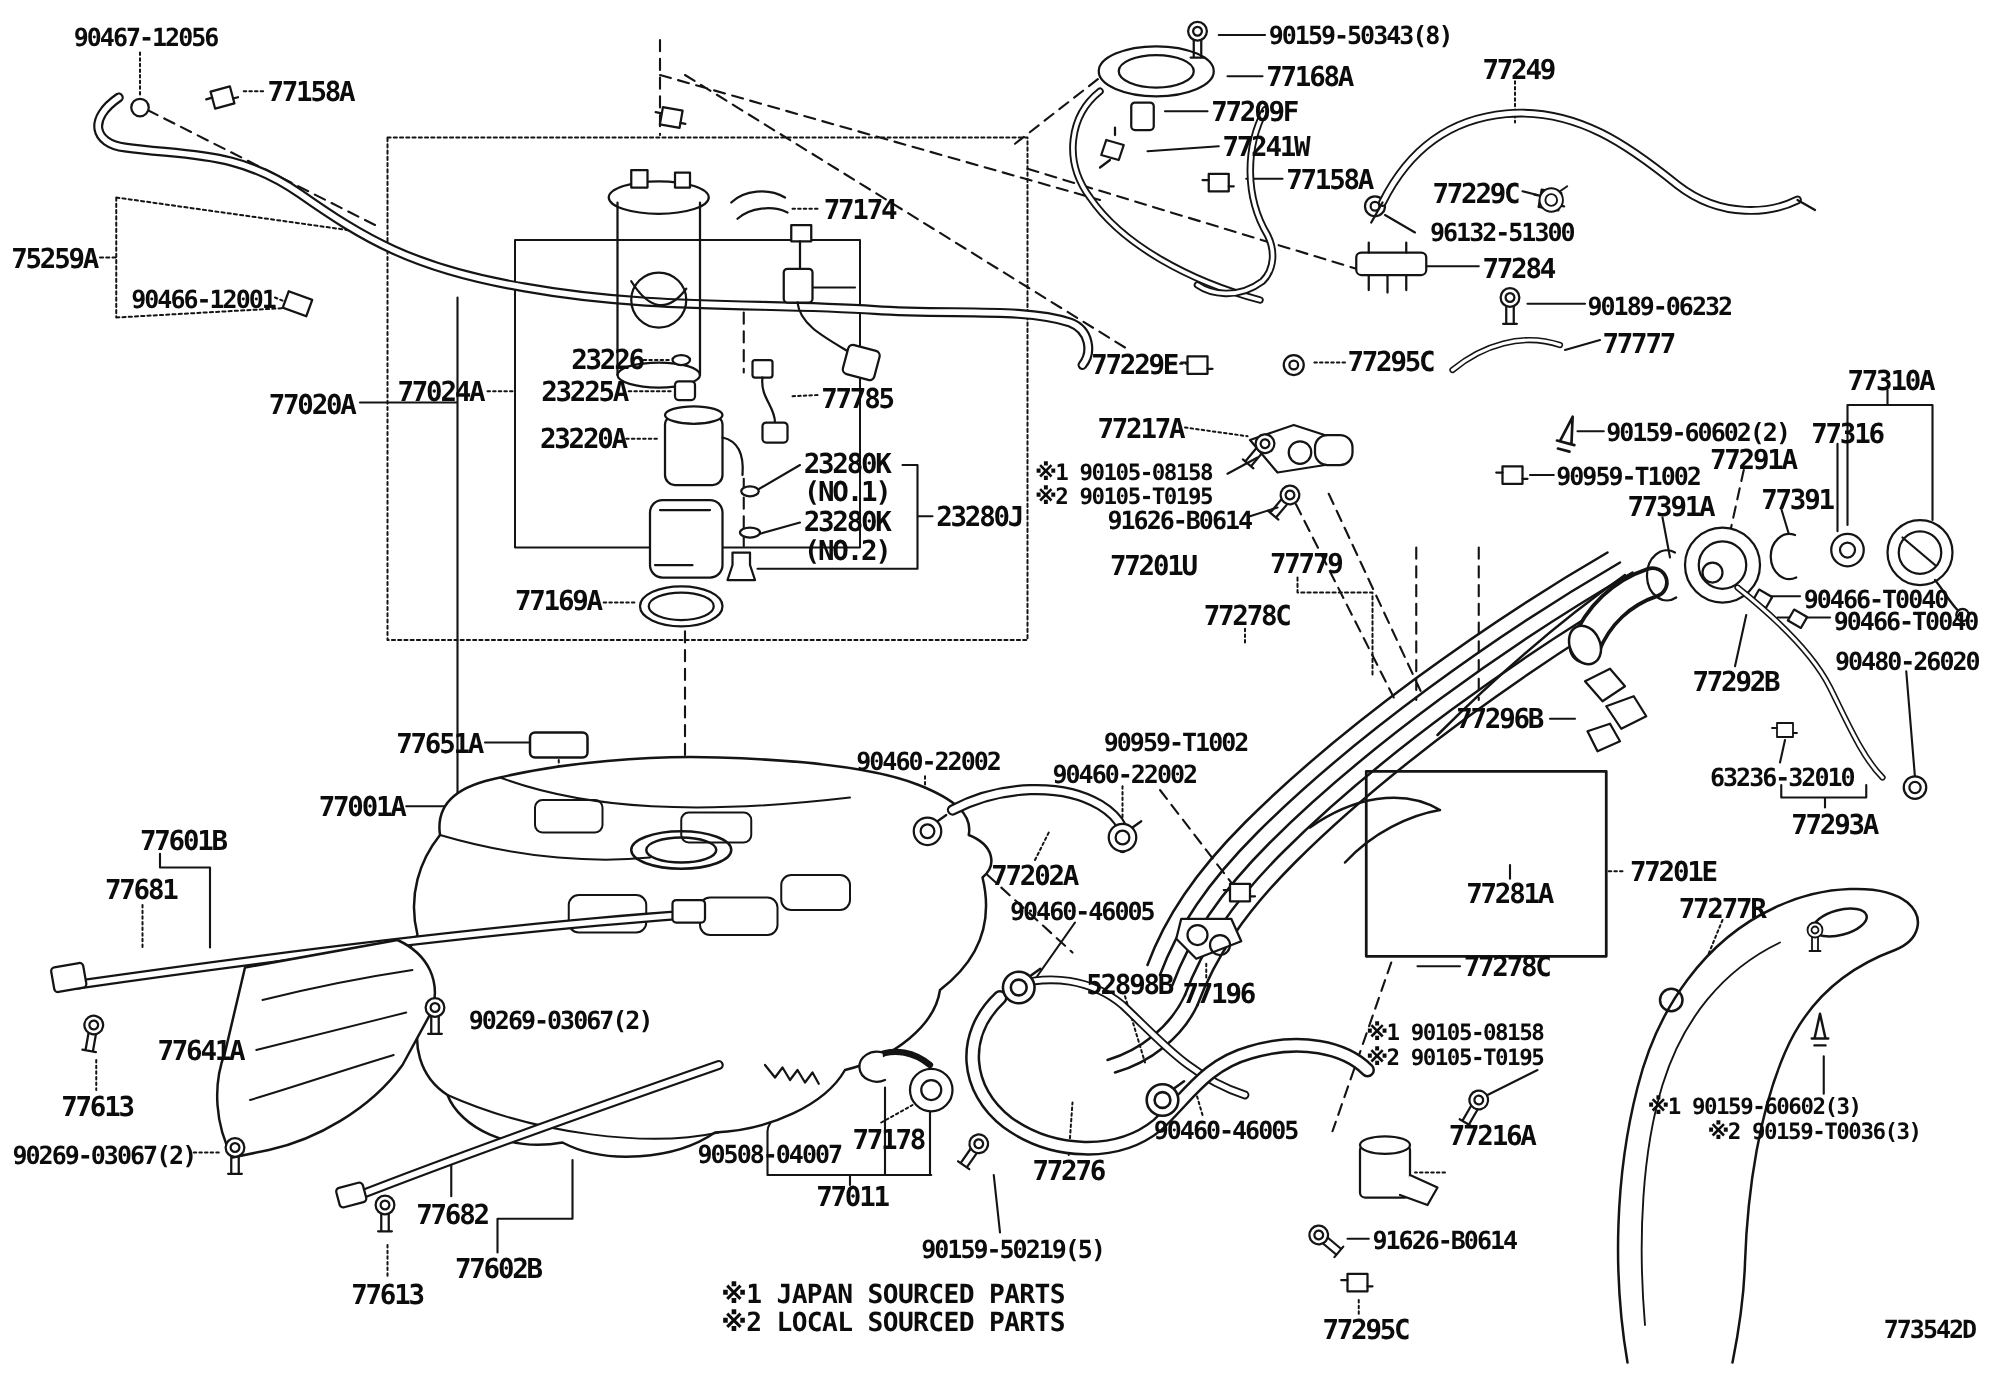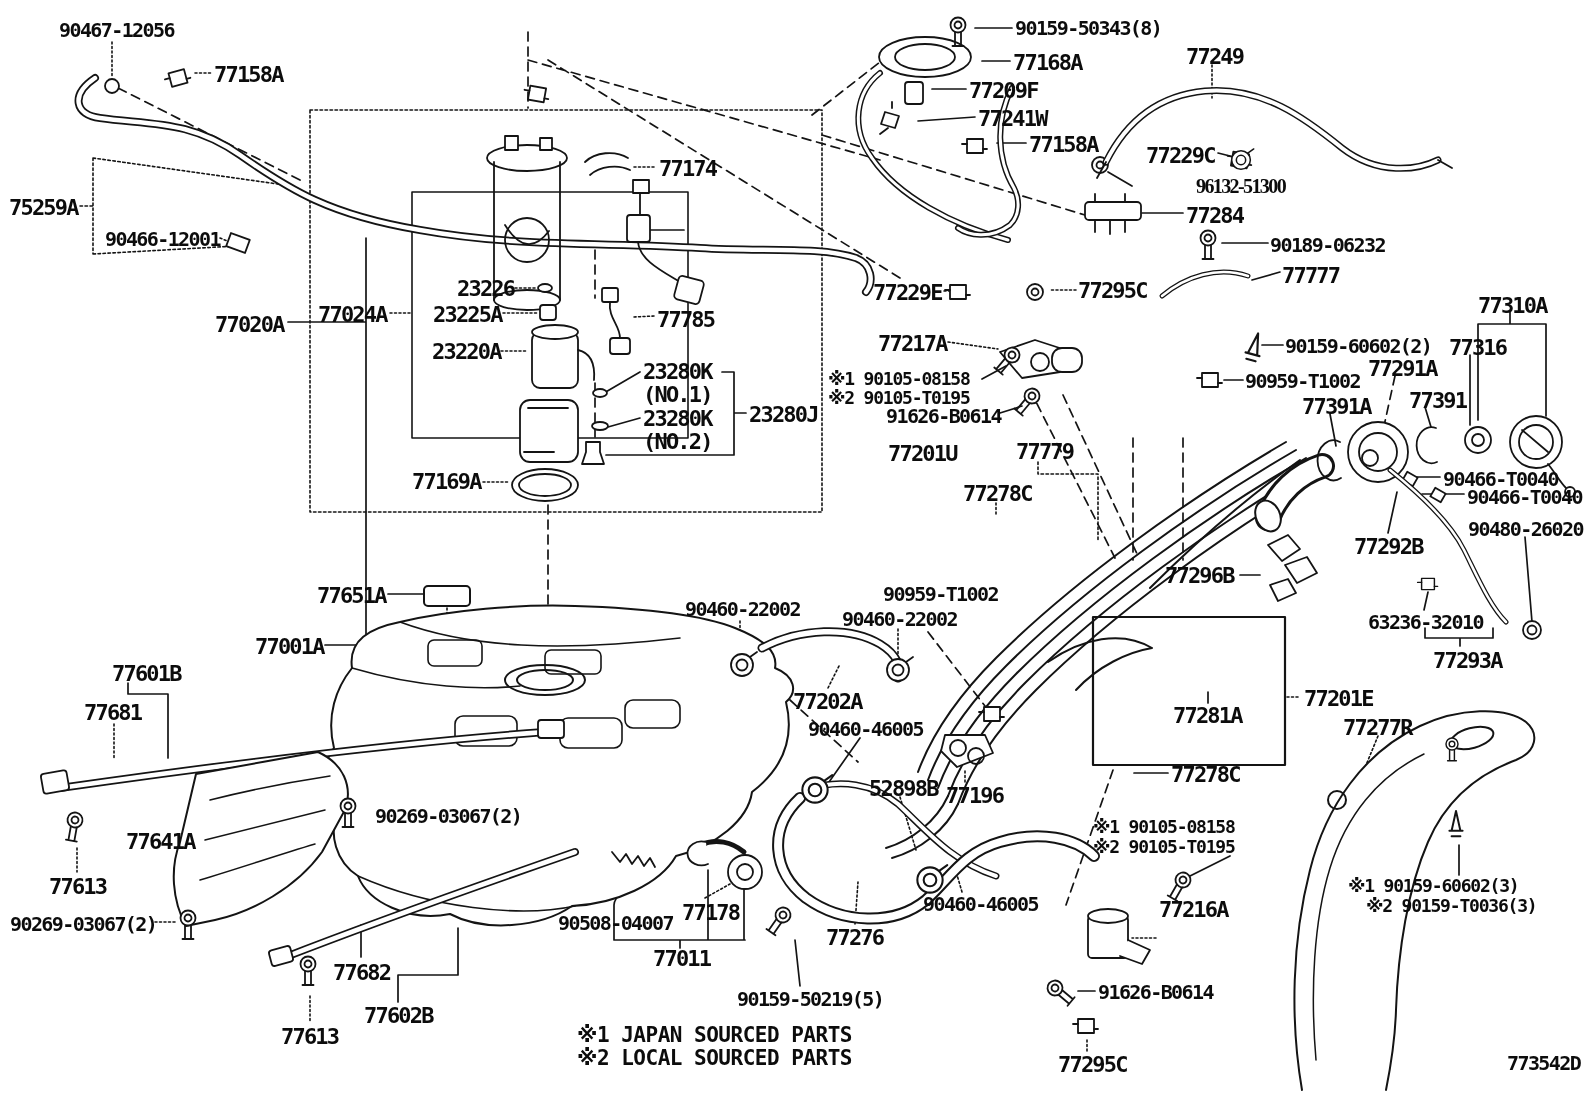--- a/index.html
+++ b/index.html
@@ -309,21 +309,21 @@
 (NO.2)</div>
       <div class="lbl" style="left: 749px; top: 403px;">23280J</div>
       <div class="lbl" style="left: 412px; top: 470px;">77169A</div>
       <div class="lbl md" style="left: 1015px; top: 18px;">90159-50343(8)</div>
       <div class="lbl" style="left: 1013px; top: 51px;">77168A</div>
       <div class="lbl" style="left: 969px; top: 79px;">77209F</div>
       <div class="lbl" style="left: 978px; top: 107px;">77241W</div>
       <div class="lbl" style="left: 1029px; top: 133px;">77158A</div>
       <div class="lbl" style="left: 1186px; top: 45px;">77249</div>
       <div class="lbl" style="left: 1146px; top: 144px;">77229C</div>
-      <div class="lbl md" style="left: 1196px; top: 176px; font-family: Liberation Serif, serif;">96132-51300</div>
+      <div class="lbl md" style="left: 1144px; top: 176px;">96132-51300</div>
       <div class="lbl" style="left: 1186px; top: 204px;">77284</div>
       <div class="lbl md" style="left: 1270px; top: 235px;">90189-06232</div>
       <div class="lbl" style="left: 1282px; top: 264px;">77777</div>
       <div class="lbl" style="left: 873px; top: 281px;">77229E</div>
       <div class="lbl" style="left: 1078px; top: 279px;">77295C</div>
       <div class="lbl" style="left: 878px; top: 332px;">77217A</div>
       <div class="lbl sm" style="left: 828px; top: 369px;">※1 90105-08158</div>
       <div class="lbl sm" style="left: 828px; top: 388px;">※2 90105-T0195</div>
       <div class="lbl md" style="left: 886px; top: 406px;">91626-B0614</div>
       <div class="lbl md" style="left: 1285px; top: 336px;">90159-60602(2)</div>
@@ -371,18 +371,18 @@
       <div class="lbl md" style="left: 923px; top: 894px;">90460-46005</div>
       <div class="lbl" style="left: 1173px; top: 704px;">77281A</div>
       <div class="lbl" style="left: 1171px; top: 763px;">77278C</div>
       <div class="lbl sm" style="left: 1093px; top: 817px;">※1 90105-08158</div>
       <div class="lbl sm" style="left: 1093px; top: 837px;">※2 90105-T0195</div>
       <div class="lbl" style="left: 1159px; top: 898px;">77216A</div>
       <div class="lbl md" style="left: 1098px; top: 982px;">91626-B0614</div>
       <div class="lbl" style="left: 1058px; top: 1053px;">77295C</div>
       <div class="lbl" style="left: 1304px; top: 687px;">77201E</div>
       <div class="lbl" style="left: 1343px; top: 716px;">77277R</div>
-      <div class="lbl sm" style="left: 1348px; top: 876px;">※1 90159-60602(3)</div>
+      <div class="lbl sm" style="left: 1318px; top: 876px;">※1 90159-60602(3)</div>
       <div class="lbl sm" style="left: 1366px; top: 896px;">※2 90159-T0036(3)</div>
       <div class="lbl md" style="left: 1507px; top: 1053px;">773542D</div>
     </div>
 
 </div>
 
 </body></html>

